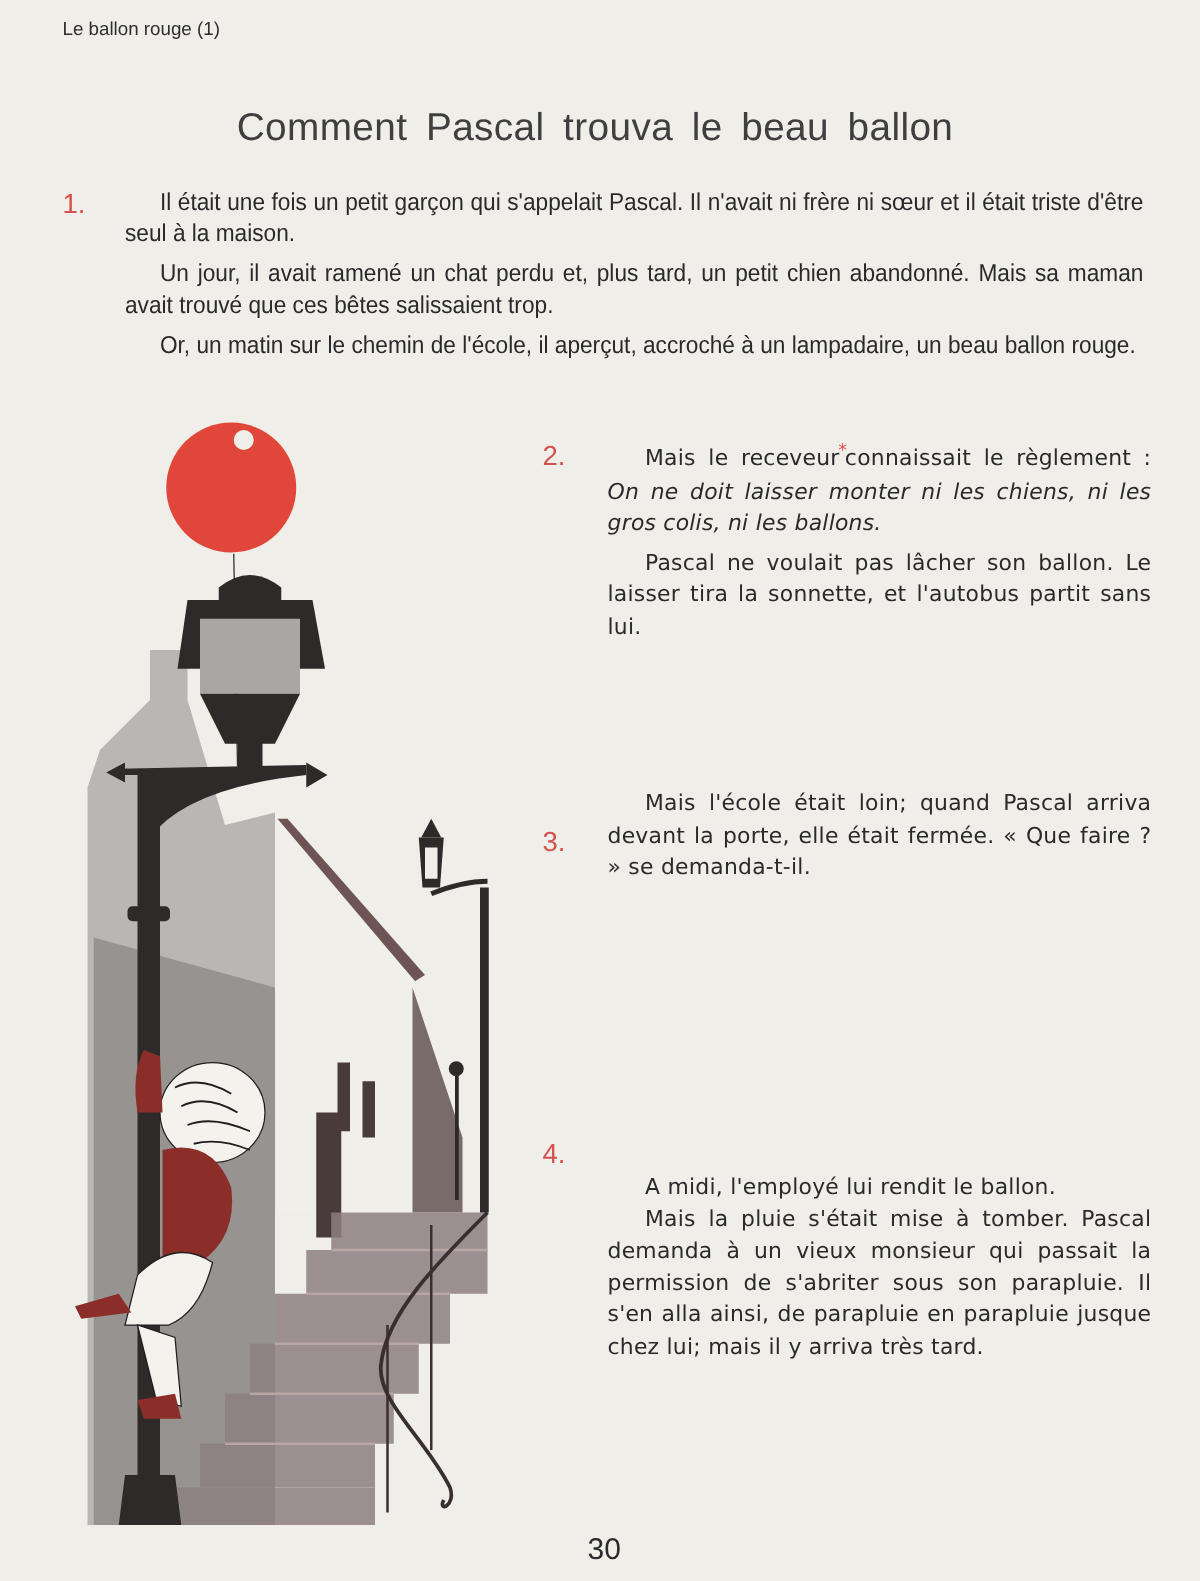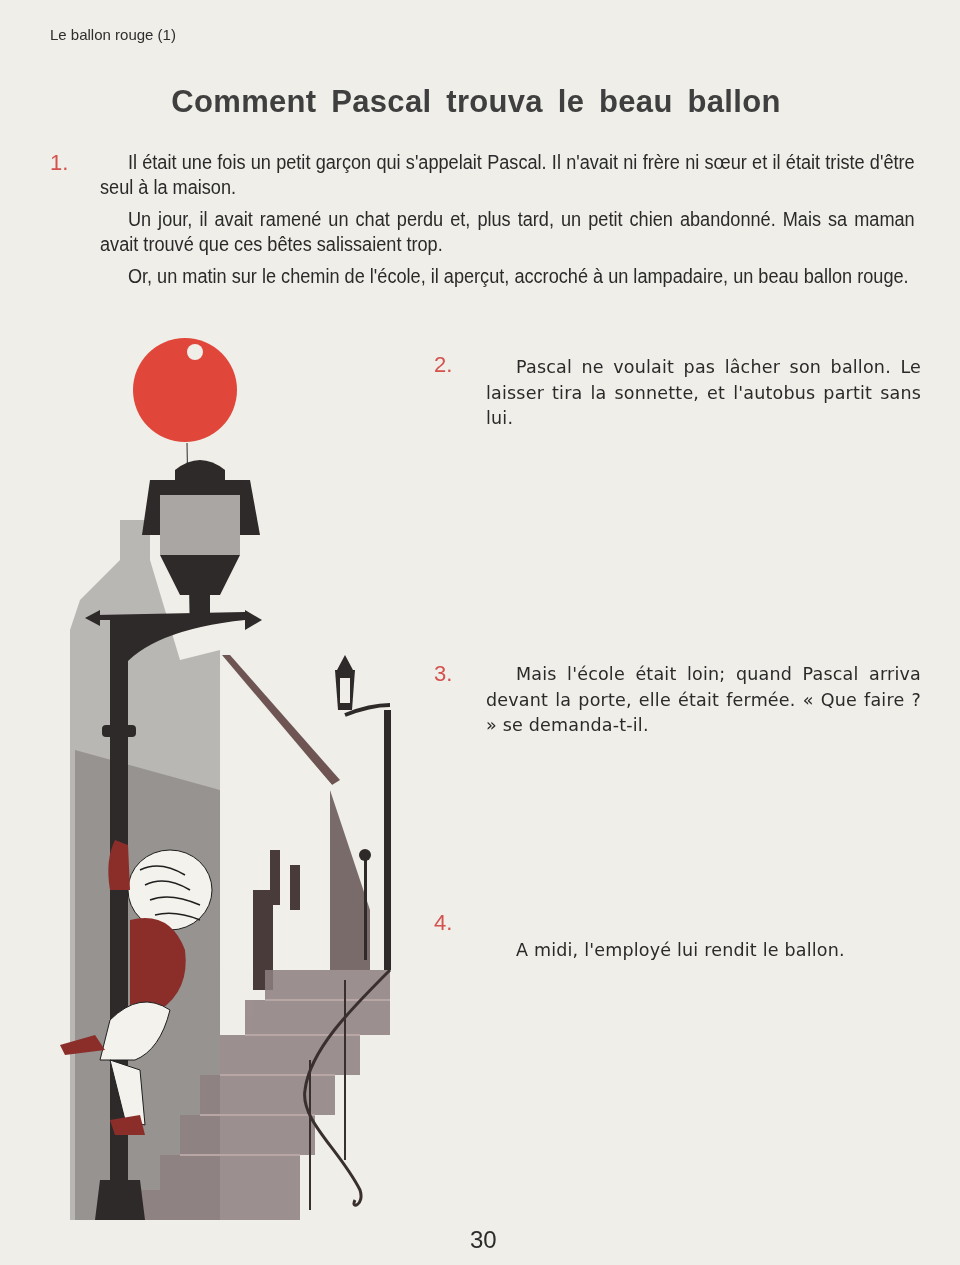--- a/index.html
+++ b/index.html
@@ -4,25 +4,25 @@
   <style>
     html, body { margin: 0; padding: 0; }
     body {
       width: 960px; height: 1265px; position: relative; overflow: hidden;
       background: #efeee8;
       font-family: "Liberation Sans", sans-serif;
       color: #2b2b2b;
     }
     .running-head {
       position: absolute; left: 50px; top: 15px;
-      font-size: 15px; color: #2e2e2e; margin-top: 11px;
+      font-size: 15px; color: #2e2e2e;
     }
     .title {
       position: absolute; left: 0; width: 952px; top: 84px;
-      text-align: center; font-size: 31px; font-weight: bold;
+      text-align: center; font-size: 31px; font-weight: normal;
       color: #3f3f3f; word-spacing: 6px; letter-spacing: 0.3px;
     }
     .num {
       position: absolute; color: #d4514e; font-size: 22px;
     }
     
     .s1 {
       position: absolute; left: 100px; top: 150px; width: 815px;
       font-family: "Liberation Sans", sans-serif;
       font-size: 19.5px; line-height: 25px; color: #2a2a2a;
@@ -129,26 +129,28 @@
   <path d="M65 510 Q55 530 60 560 L80 560 L78 515 Z" fill="#8b2e2a"></path>
   <path d="M80 590 Q120 580 135 620 Q140 660 110 680 L80 680 Z" fill="#8b2e2a"></path>
   <path d="M60 690 Q90 660 120 680 Q110 720 85 730 L50 730 Z" fill="#f4f2ec" stroke="#1f1f1f" stroke-width="1"></path>
   <path d="M60 730 Q70 770 75 790 L95 795 L90 740 Z" fill="#f4f2ec" stroke="#1f1f1f" stroke-width="1"></path>
   <path d="M10 715 L45 705 L55 720 L15 725 Z" fill="#8b2e2a"></path>
   <path d="M60 790 L90 785 L95 805 L65 805 Z" fill="#8b2e2a"></path>
 </svg>
 
 <div class="num" style="left:434px; top:352px;">2.</div>
 <div class="col" style="top:355px;">
+  <p><span>Mais le receveur</span><span class="star">*</span><span>connaissait le règlement : </span><em>On ne doit laisser monter ni les chiens, ni les gros colis, ni les ballons.</em></p>
   <p>Pascal ne voulait pas lâcher son ballon. Le laisser tira la sonnette, et l'autobus partit sans lui.</p>
 </div>
 
 <div class="num" style="left:434px; top:661px;">3.</div>
-<div class="col" style="top:662px;">
+<div class="col" style="top:631px;">
   <p>Mais l'école était loin; quand Pascal arriva devant la porte, elle était fermée. « Que faire ? » se demanda-t-il.</p>
 </div>
 
 <div class="num" style="left:434px; top:910px;">4.</div>
 <div class="col" style="top:911px;margin-top:27px;">
   <p style="margin-bottom:0">A midi, l'employé lui rendit le ballon.</p>
+  <p>Mais la pluie s'était mise à tomber. Pascal demanda à un vieux monsieur qui passait la permission de s'abriter sous son parapluie. Il s'en alla ainsi, de parapluie en parapluie jusque chez lui; mais il y arriva très tard.</p>
 </div>
 
 <div class="page-num">30</div>
 
 </body></html>

